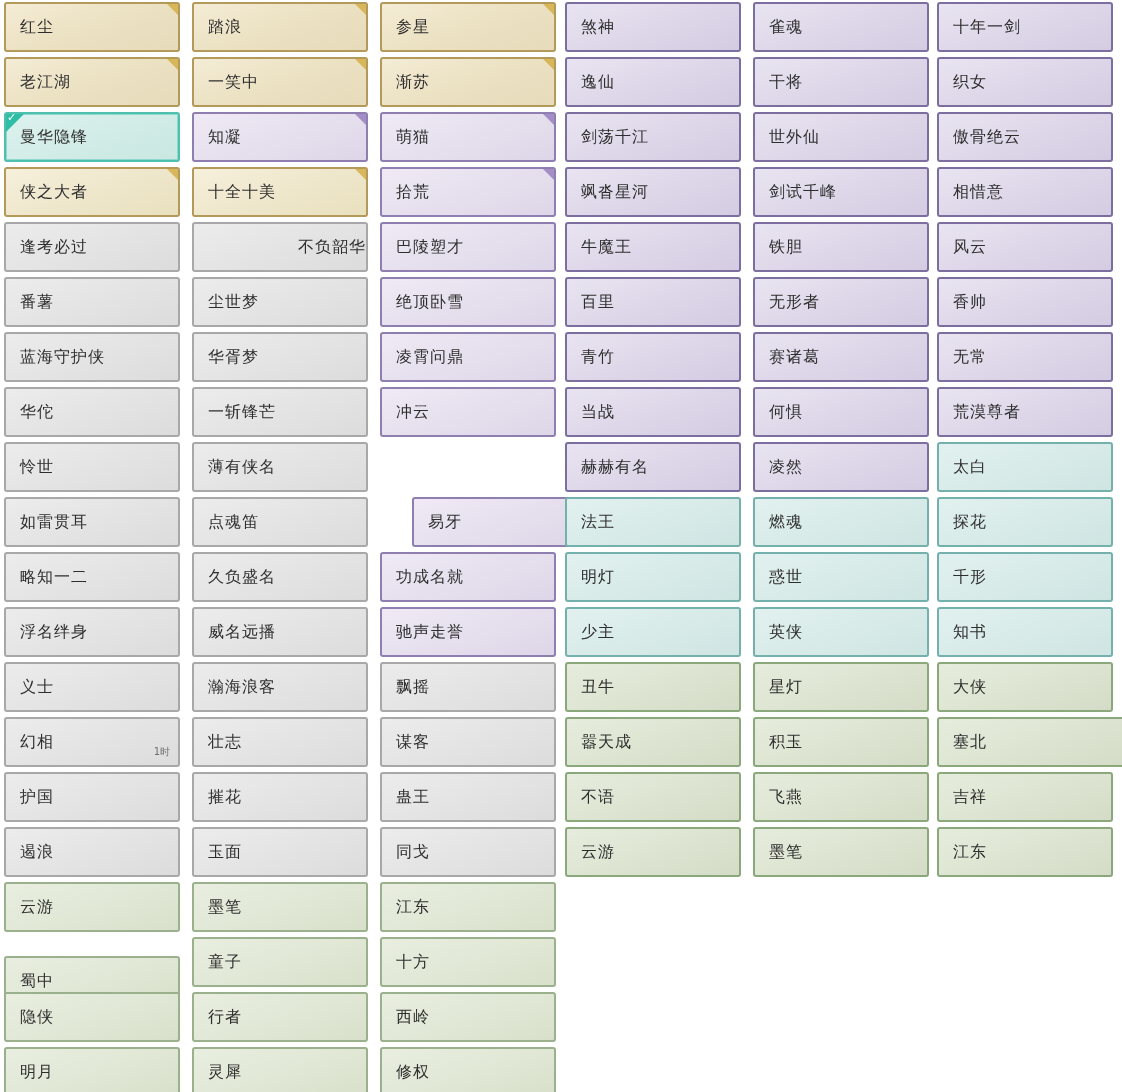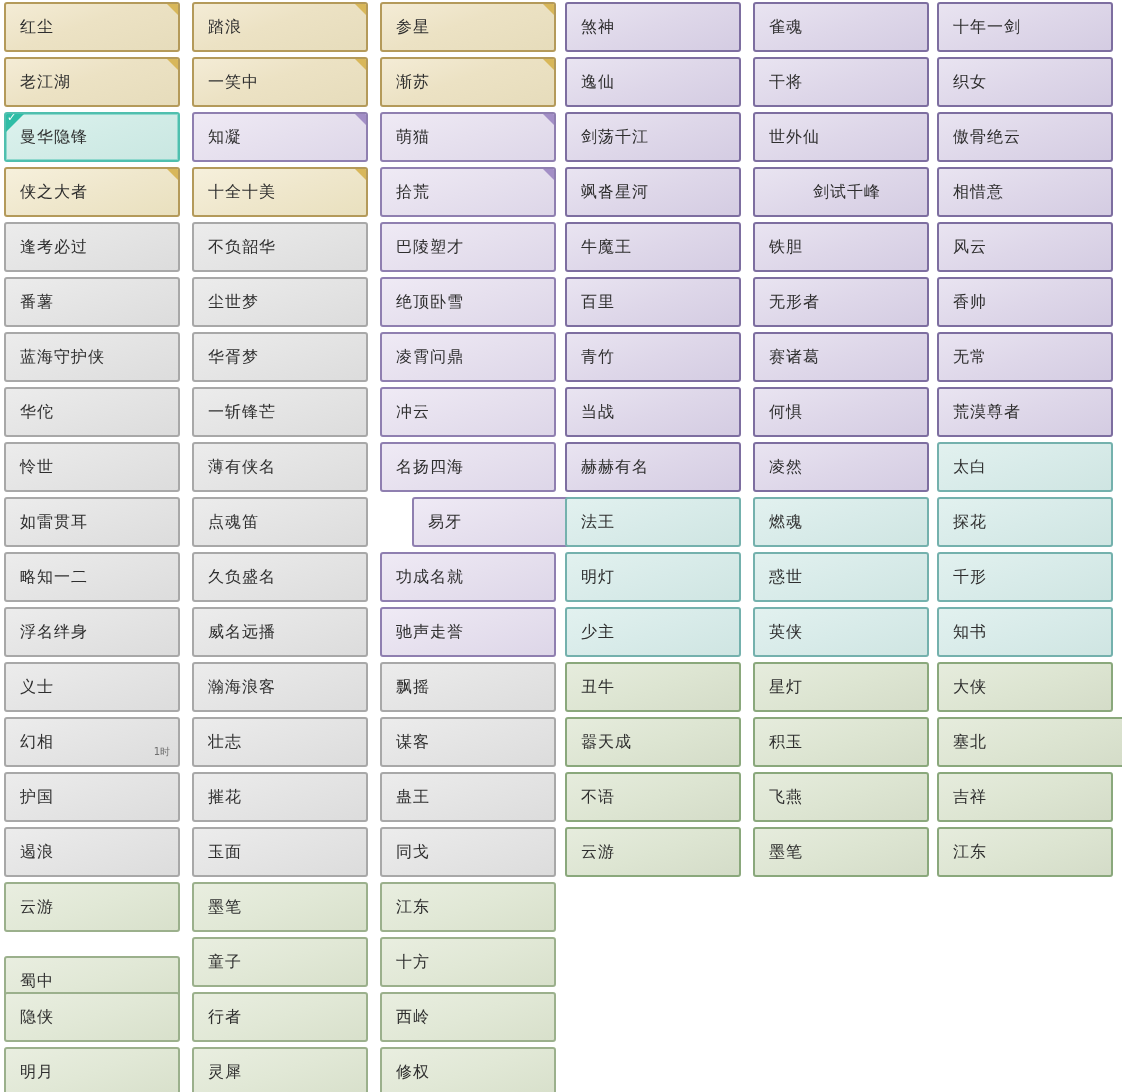--- a/index.html
+++ b/index.html
@@ -188,30 +188,30 @@
       <span class="corner"></span>
       <span class="label">十全十美</span>
     </div>
     <div class="title-card t-purple" style="left: 380px; top: 167px; width: 176px; height: 50px;">
       <span class="corner purple"></span>
       <span class="label">拾荒</span>
     </div>
     <div class="title-card t-purple-d" style="left: 565px; top: 167px; width: 176px; height: 50px;">
       <span class="label">飒沓星河</span>
     </div>
-    <div class="title-card t-purple-d" style="left: 753px; top: 167px; width: 176px; height: 50px; padding-left: 44px;">
+    <div class="title-card t-purple-d" style="left: 753px; top: 167px; width: 176px; height: 50px;">
       <span class="label">剑试千峰</span>
     </div>
     <div class="title-card t-purple-d" style="left: 937px; top: 167px; width: 176px; height: 50px;">
       <span class="label">相惜意</span>
     </div>
     <div class="title-card t-grey" style="left: 4px; top: 222px; width: 176px; height: 50px;">
       <span class="label">逢考必过</span>
     </div>
-    <div class="title-card t-grey" style="left: 192px; top: 222px; width: 176px; height: 50px;">
+    <div class="title-card t-grey" style="left: 192px; top: 222px; width: 176px; height: 50px; justify-content: flex-end;">
       <span class="label">不负韶华</span>
     </div>
     <div class="title-card t-purple" style="left: 380px; top: 222px; width: 176px; height: 50px;">
       <span class="label">巴陵塑才</span>
     </div>
     <div class="title-card t-purple-d" style="left: 565px; top: 222px; width: 176px; height: 50px;">
       <span class="label">牛魔王</span>
     </div>
     <div class="title-card t-purple-d" style="left: 753px; top: 222px; width: 176px; height: 50px;">
       <span class="label">铁胆</span>
@@ -271,23 +271,20 @@
       <span class="label">何惧</span>
     </div>
     <div class="title-card t-purple-d" style="left: 937px; top: 387px; width: 176px; height: 50px;">
       <span class="label">荒漠尊者</span>
     </div>
     <div class="title-card t-grey" style="left: 4px; top: 442px; width: 176px; height: 50px;">
       <span class="label">怜世</span>
     </div>
     <div class="title-card t-grey" style="left: 192px; top: 442px; width: 176px; height: 50px;">
       <span class="label">薄有侠名</span>
-    </div>
-    <div class="title-card t-purple" style="left: 380px; top: 442px; width: 176px; height: 50px;">
-      <span class="label">名扬四海</span>
     </div>
     <div class="title-card t-purple-d" style="left: 565px; top: 442px; width: 176px; height: 50px;">
       <span class="label">赫赫有名</span>
     </div>
     <div class="title-card t-purple-d" style="left: 753px; top: 442px; width: 176px; height: 50px;">
       <span class="label">凌然</span>
     </div>
     <div class="title-card t-teal" style="left: 937px; top: 442px; width: 176px; height: 50px;">
       <span class="label">太白</span>
     </div>

